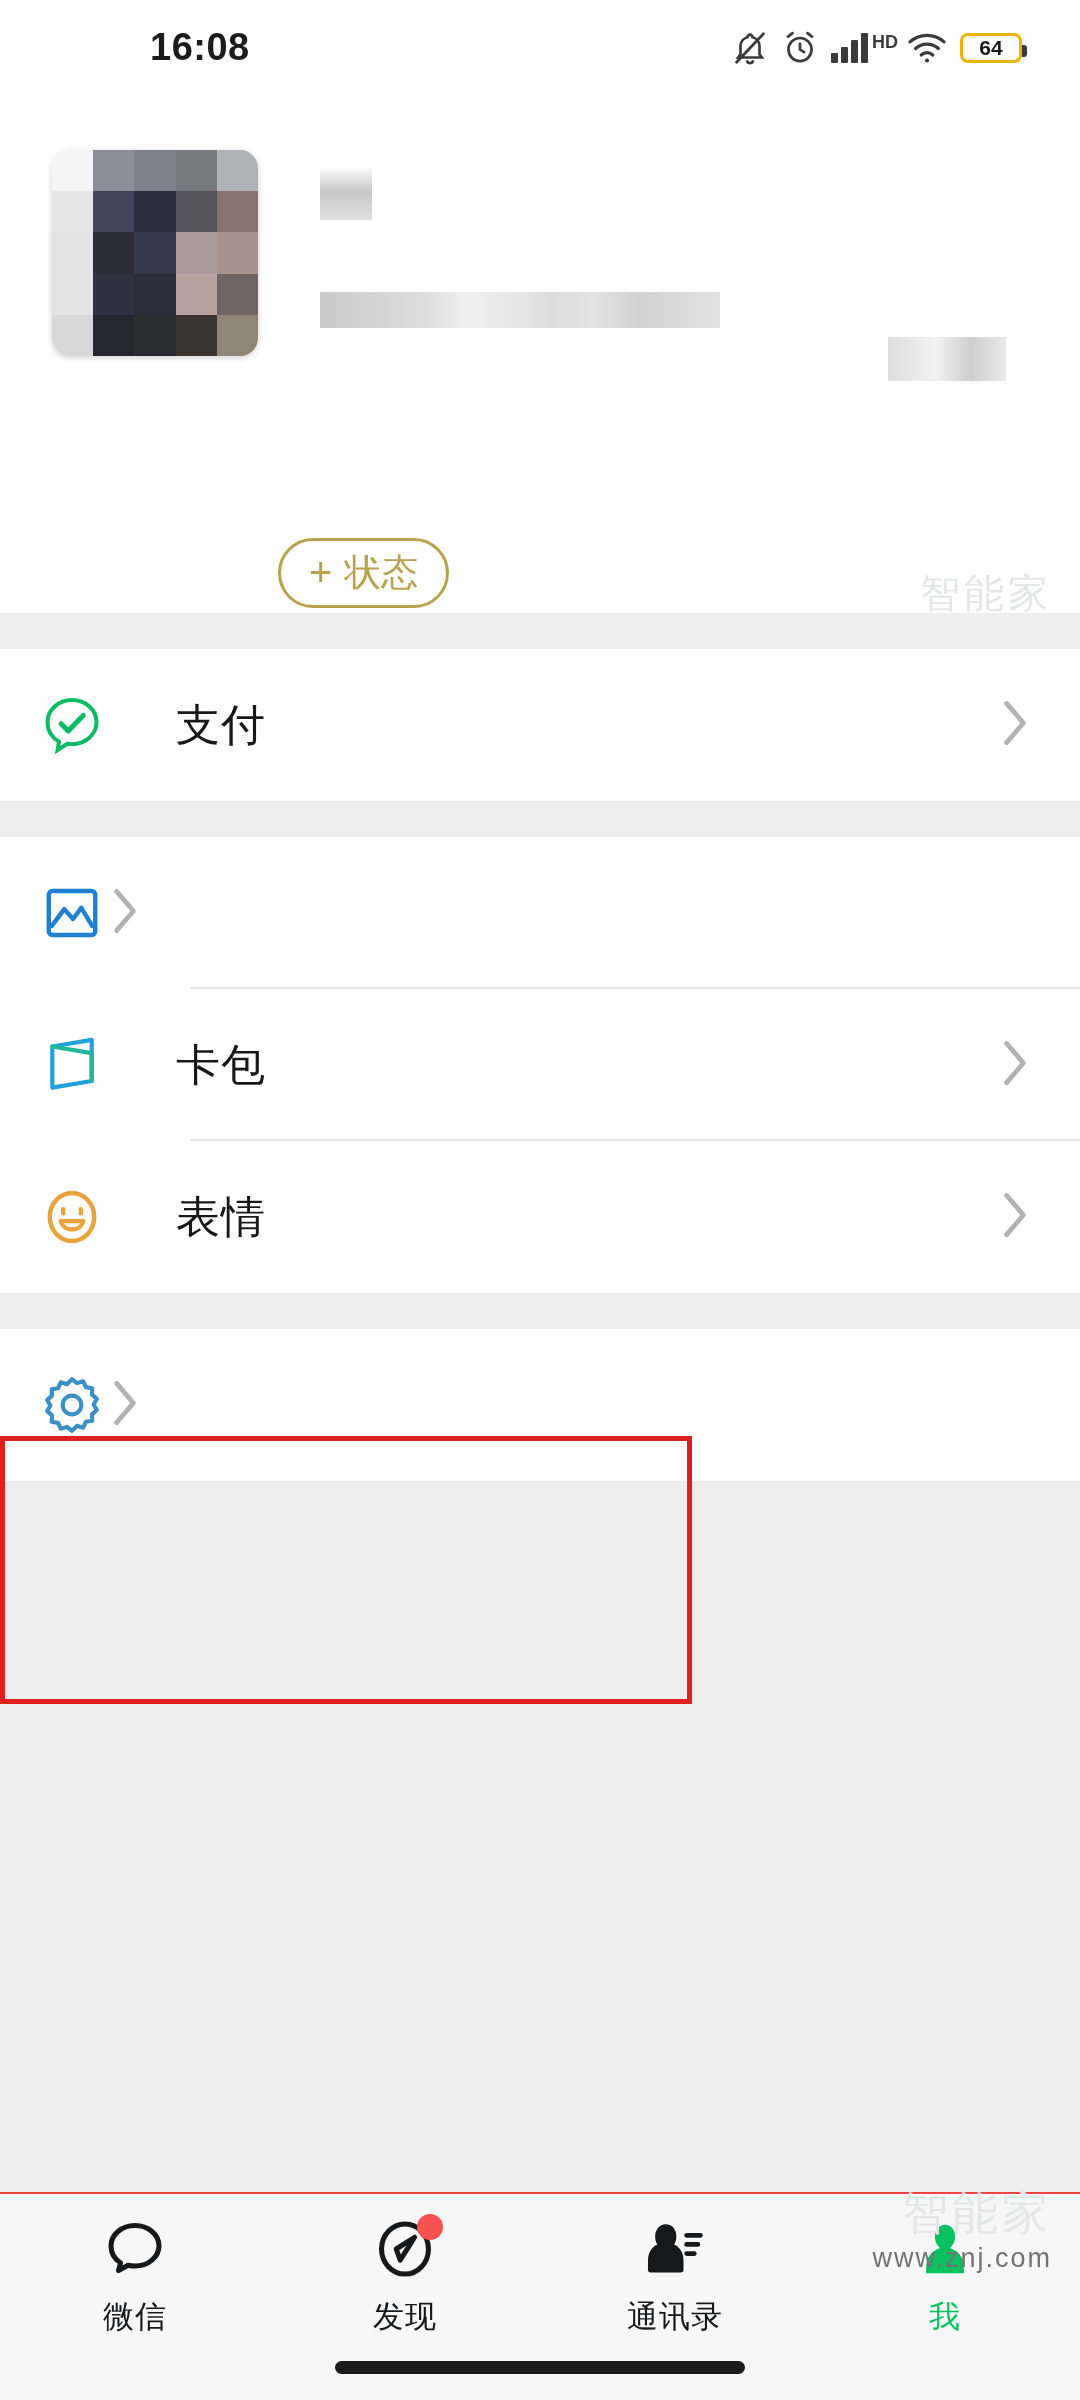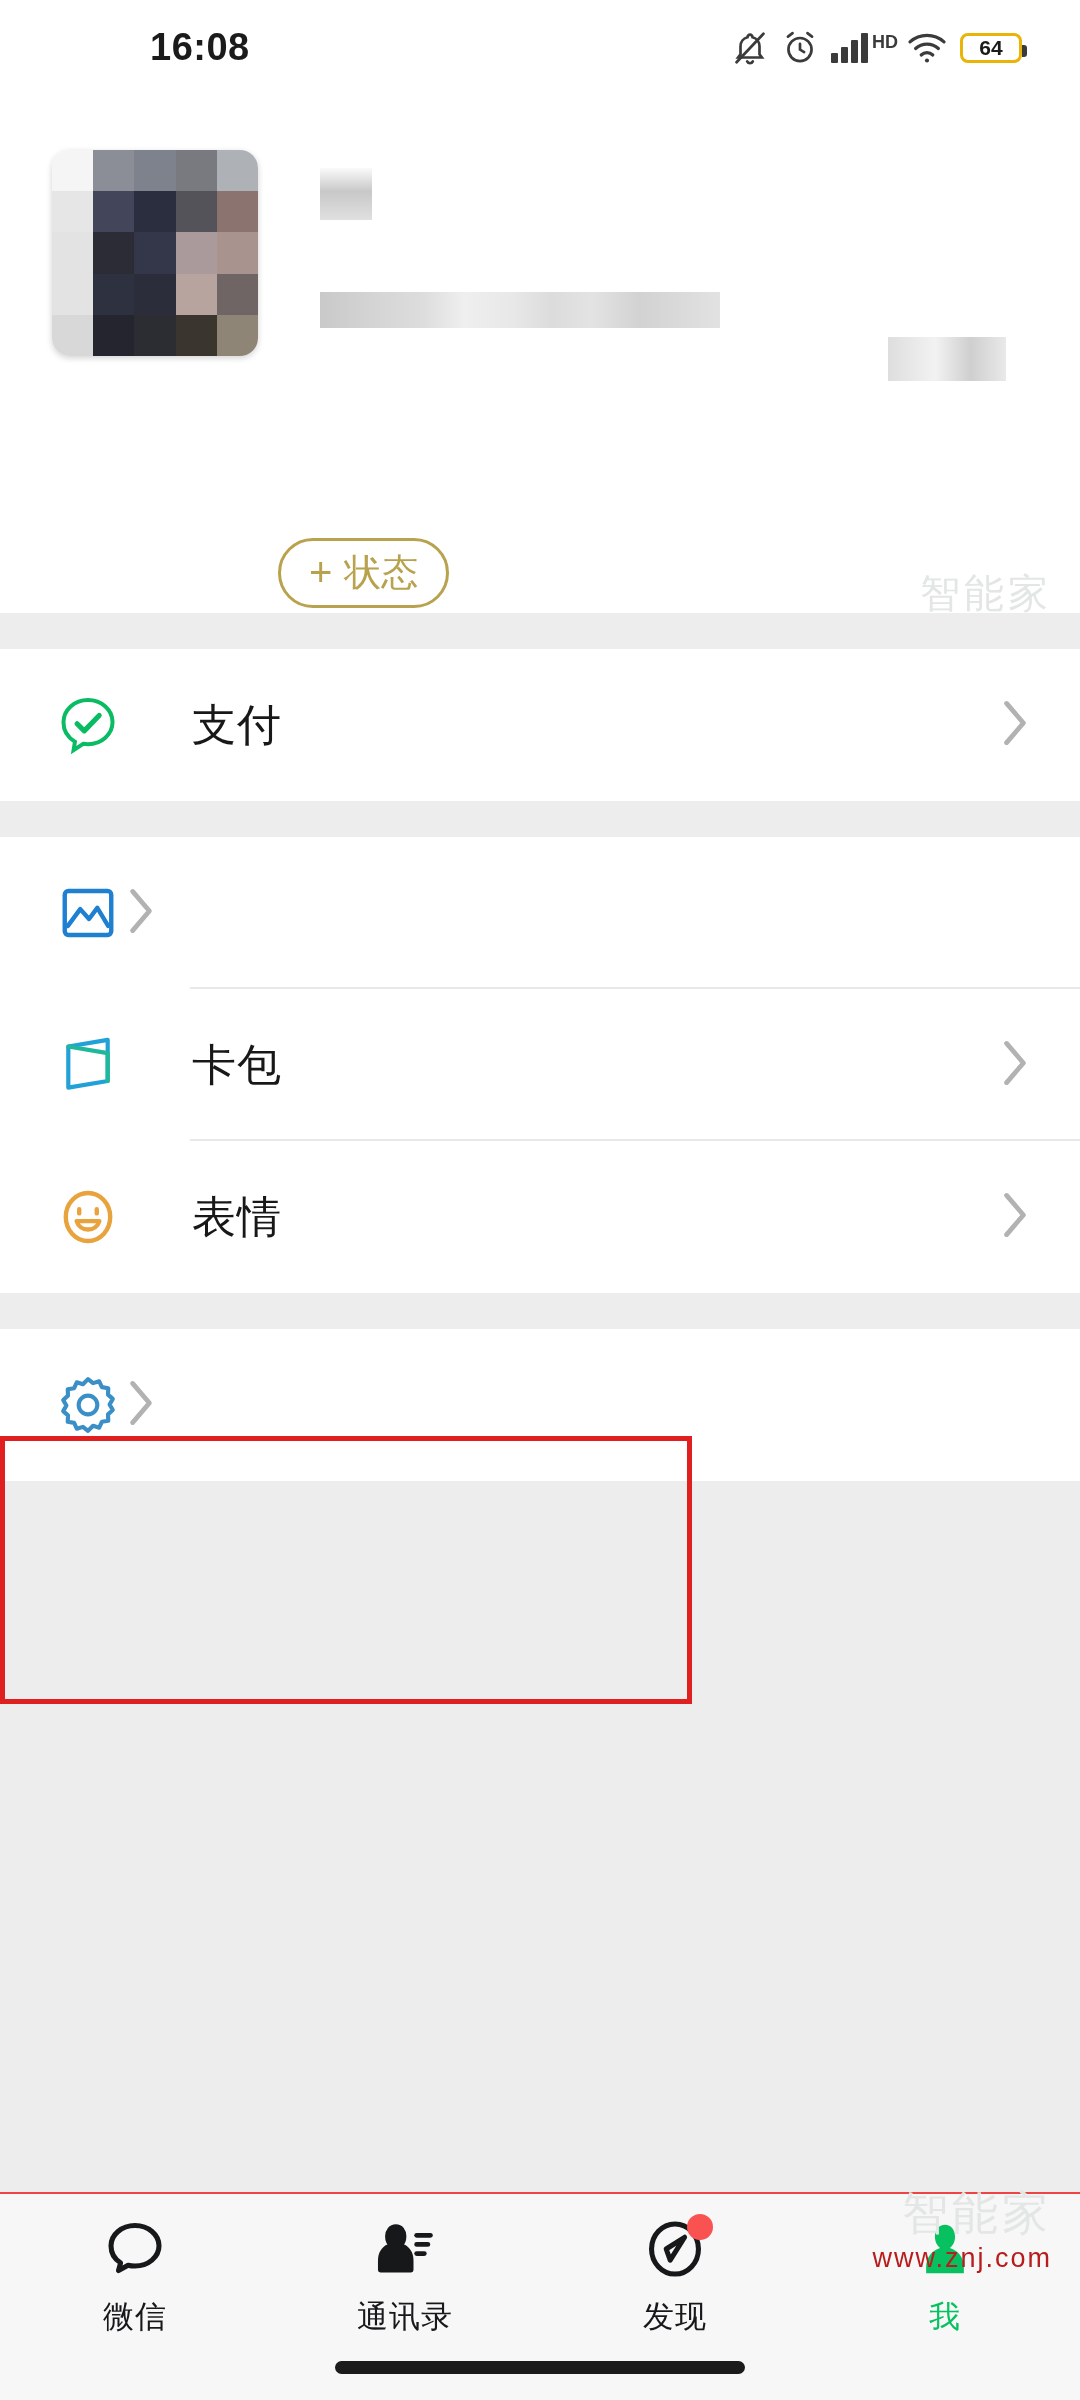--- a/index.html
+++ b/index.html
@@ -81,21 +81,21 @@
     background:#fff;
   }
   .status-btn .plus{ font-size:40px; font-weight:400; line-height:1; }
 
   
   .gap{ background:#ededed; }
   .gap-s{ height:36px; }
   .group{ background:#ffffff; }
   .row{
     height:152px; display:flex; align-items:center;
-    padding-left:52px; padding-right:48px; position:relative;
+    padding-left:36px; padding-right:48px; position:relative;
     background:#ffffff;
   }
   .row .icon{
     width:72px; height:72px; flex:0 0 auto;
     display:flex; align-items:center; justify-content:center;
   }
   .row .icon svg{ display:block; }
   .row .label{
     margin-left:68px; font-size:44px; color:#181818;
     letter-spacing:1px; flex:1;
@@ -135,21 +135,21 @@
     position:absolute; left:50%; transform:translateX(-50%);
     bottom:26px; width:410px; height:13px; border-radius:8px; background:#1b1b1b;
   }
 
   
   .wm{
     position:absolute; right:28px; color:#e2e6e4;
     font-size:46px; letter-spacing:4px; line-height:1.05;
     text-align:right; z-index:25; user-select:none;
   }
-  .wm .url{ font-size:27px; letter-spacing:2px; display:block; margin-top:6px; color:#b91c1c; }
+  .wm .url{ font-size:27px; letter-spacing:2px; display:block; margin-top:6px; color:#737373; }
   .wm-top{ top:572px; font-size:40px; }
 </style>
 </head>
 <body>
 
 <div class="statusbar">
   <div class="sb-time">16:08</div>
   <div class="sb-icons">
 
     <span>
@@ -340,41 +340,41 @@
     <span class="ticon">
       <svg width="64" height="64" viewBox="0 0 24 24" fill="none" stroke="#17181a" stroke-width="1.9" stroke-linejoin="round">
         <path d="M12 3.2c5 0 9 3.4 9 7.6s-4 7.6-9 7.6c-.9 0-1.8-.1-2.6-.3l-3.6 2 .8-2.9C4.3 15.8 3 13.5 3 10.8 3 6.6 7 3.2 12 3.2z"></path>
       </svg>
     </span>
     <span class="tlabel">微信</span>
   </div>
 
   <div class="tab">
     <span class="ticon">
+      <svg width="64" height="64" viewBox="0 0 24 24" fill="none" stroke="#17181a" stroke-width="1.9" stroke-linejoin="round">
+        <ellipse cx="12" cy="12" rx="8.8" ry="9.4"></ellipse>
+        <path d="M15.6 7.6 10.2 16.2l-1.5-4.2z" stroke-linecap="round"></path>
+      </svg>
+      <span class="dot"></span>
+    </span>
+    <span class="tlabel">发现</span>
+  </div>
+
+  <div class="tab">
+    <span class="ticon">
       <svg width="66" height="64" viewBox="0 0 26 24" fill="none" stroke="#17181a" stroke-width="1.9" stroke-linecap="round" stroke-linejoin="round">
         <path d="M9.4 3.2c2 0 3.2 1.7 3.2 3.8 0 1.5-.7 2.9-1.6 3.5 2.6.8 4.4 2.9 4.4 6.2v3.6H3.3v-3.6c0-3.3 1.8-5.4 4.4-6.2-.9-.6-1.6-2-1.6-3.5 0-2.1 1.3-3.8 3.3-3.8z" fill="#17181a"></path>
         <line x1="17.6" y1="6.6" x2="23" y2="6.6"></line>
         <line x1="17.6" y1="10.2" x2="22" y2="10.2"></line>
         <line x1="17.6" y1="13.8" x2="20.6" y2="13.8"></line>
       </svg>
     </span>
     <span class="tlabel">通讯录</span>
   </div>
 
-  <div class="tab">
-    <span class="ticon">
-      <svg width="64" height="64" viewBox="0 0 24 24" fill="none" stroke="#17181a" stroke-width="1.9" stroke-linejoin="round">
-        <ellipse cx="12" cy="12" rx="8.8" ry="9.4"></ellipse>
-        <path d="M15.6 7.6 10.2 16.2l-1.5-4.2z" stroke-linecap="round"></path>
-      </svg>
-      <span class="dot"></span>
-    </span>
-    <span class="tlabel">发现</span>
-  </div>
-
   <div class="tab active">
     <span class="ticon">
       <svg width="62" height="64" viewBox="0 0 24 24" fill="#07c160">
         <path d="M12 2.6c2.4 0 3.9 2.1 3.9 4.7 0 1.9-.9 3.6-2 4.3 3.2 1 5.4 3.6 5.4 7.6v2.2H4.7v-2.2c0-4 2.2-6.6 5.4-7.6-1.1-.7-2-2.4-2-4.3 0-2.6 1.5-4.7 3.9-4.7z"></path>
       </svg>
     </span>
     <span class="tlabel">我</span>
   </div>
 
   <div class="homebar"></div>

